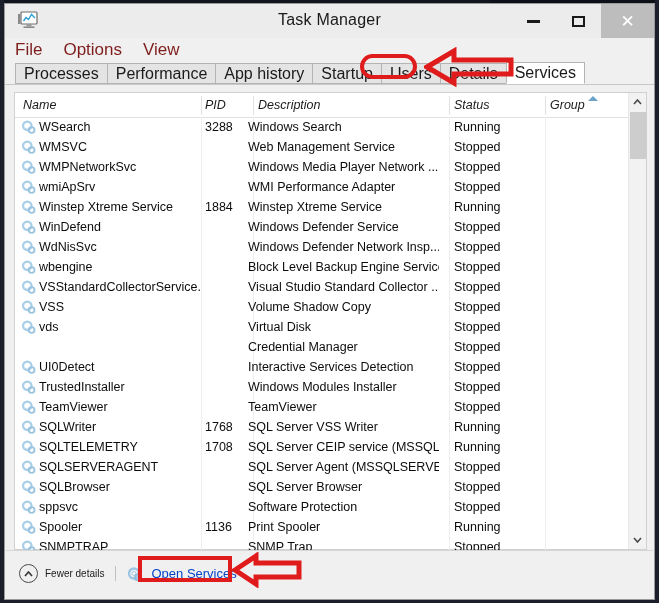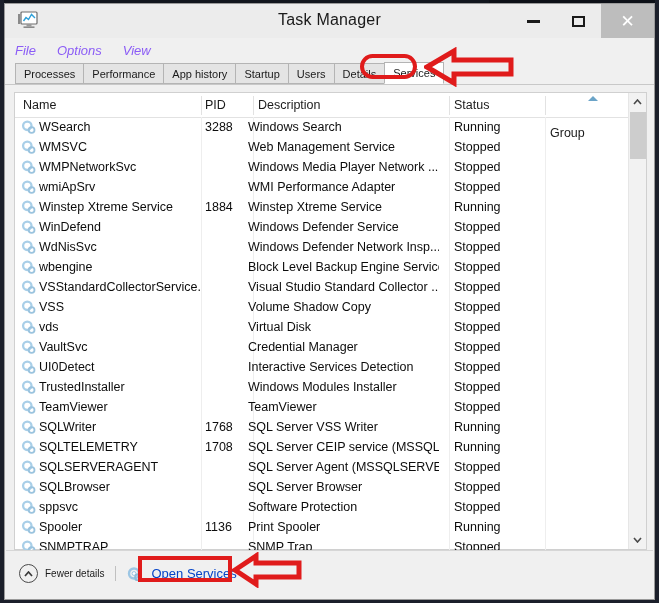--- a/index.html
+++ b/index.html
@@ -41,49 +41,49 @@
   .winbtn.close{background:#bdbdbd;width:53px;}
   .dash{width:13px;height:3px;background:#1a1a1a;}
   .sq{width:13px;height:11px;border:2px solid #1a1a1a;box-sizing:border-box;}
   .xglyph{color:#fff;font-size:17px;line-height:1;font-weight:300;}
 
   
   .menubar{
     height:24px;display:flex;align-items:center;padding-left:10px;
     background:#f0f0f0;gap:21px;
   }
-  .menuitem{font-size:13px;color:#8b5cf6;cursor:default;font-style:italic;}
+  .menuitem{font-size:17px;color:#7f1d1d;cursor:default;}
 
   
   .tabstrip{
     position:relative;height:22px;background:#f0f0f0;
     padding-left:10px;display:flex;align-items:flex-end;
     border-bottom:1px solid #c8c8c8;
   }
   .tab{
     height:21px;padding:0 8px;display:flex;align-items:center;
-    font-size:11px;color:#1a1a1a;background:#e4e4e4;
+    font-size:16px;color:#1a1a1a;background:#e4e4e4;
     border:1px solid #b4b4b4;border-right:none;box-sizing:border-box;cursor:default;
   }
   .tab:last-of-type{border-right:1px solid #b4b4b4;}
   .tab.active{background:#ffffff;border-bottom:1px solid #ffffff;height:22px;}
 
   
   .content{
     position:absolute;left:9px;top:88px;width:633px;height:458px;
     background:#ffffff;border:1px solid #d0d0d0;box-sizing:border-box;
   }
   .headerrow{
     position:relative;height:24px;border-bottom:1px solid #e2e2e2;background:#fff;
   }
   .hcell{
     position:absolute;top:0;height:24px;display:flex;align-items:center;
     font-size:12.5px;color:#1a1a1a;box-sizing:border-box;cursor:default;
   }
-  .hcell .htxt{padding-left:8px;}
+  .hcell .htxt{padding-left:8px;font-style:italic;}
   .hsep{position:absolute;top:3px;width:1px;height:19px;background:#e2e2e2;}
   .sortarrow{
     position:absolute;width:0;height:0;
     border-left:5px solid transparent;border-right:5px solid transparent;
     border-bottom:5px solid #6ba4c8;
   }
 
   
   .rowsclip{position:absolute;left:0;top:24px;width:614px;height:433px;overflow:hidden;}
   .row{position:relative;height:20px;}
@@ -199,21 +199,21 @@
           </div>
         <div class="hcell" style="left:186px;width:52px;">
             <span class="htxt" style="padding-left:4px;">PID</span>
           </div>
         <div class="hcell" style="left:238px;width:196px;text-align:right;">
             <span class="htxt" style="padding-left:5px;">Description</span>
           </div>
         <div class="hcell" style="left:434px;width:96px;">
             <span class="htxt" style="padding-left:5px;">Status</span>
           </div>
-        <div class="hcell" style="left:530px;width:84px;margin-top:28px;">
+        <div class="hcell" style="left:530px;width:84px;">
             <span class="htxt" style="padding-left:5px;">Group</span>
           </div>
         <div class="sortarrow" style="left:573px;top:3px;"></div>
         <div class="hsep" style="left:186px;"></div>
         <div class="hsep" style="left:238px;"></div>
         <div class="hsep" style="left:434px;"></div>
         <div class="hsep" style="left:530px;"></div>
       </div>
 
       <div class="rowsclip">
@@ -381,29 +381,20 @@
                     <circle cx="10.6" cy="10" r="1" fill="#ffffff"></circle>
                   </svg></span>
                 <span>vds</span>
               </div>
               <div class="cell c-pid"></div>
               <div class="cell c-desc">Virtual Disk</div>
               <div class="cell c-status">Stopped</div>
               <div class="cell c-group"></div>
             </div>
             <div class="row">
-              <div class="cell c-name">
-                <span class="gear-ico"><svg width="15" height="14" viewBox="0 0 15 14">
-                    <circle cx="6.3" cy="5.8" r="4.2" fill="none" stroke="#a9cfe8" stroke-width="2.3"></circle>
-                    <circle cx="6.3" cy="5.8" r="1.5" fill="#ffffff"></circle>
-                    <circle cx="10.6" cy="10" r="2.9" fill="none" stroke="#9ac3de" stroke-width="1.8"></circle>
-                    <circle cx="10.6" cy="10" r="1" fill="#ffffff"></circle>
-                  </svg></span>
-                <span>VaultSvc</span>
-              </div>
               <div class="cell c-pid"></div>
               <div class="cell c-desc">Credential Manager</div>
               <div class="cell c-status">Stopped</div>
               <div class="cell c-group"></div>
             </div>
             <div class="row">
               <div class="cell c-name">
                 <span class="gear-ico"><svg width="15" height="14" viewBox="0 0 15 14">
                     <circle cx="6.3" cy="5.8" r="4.2" fill="none" stroke="#a9cfe8" stroke-width="2.3"></circle>
                     <circle cx="6.3" cy="5.8" r="1.5" fill="#ffffff"></circle>

